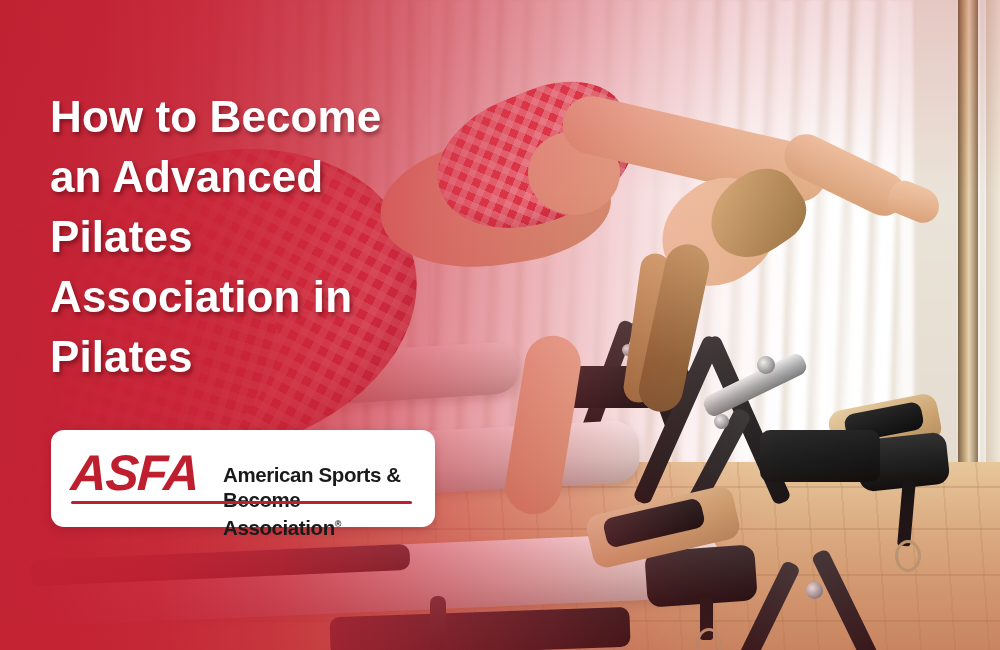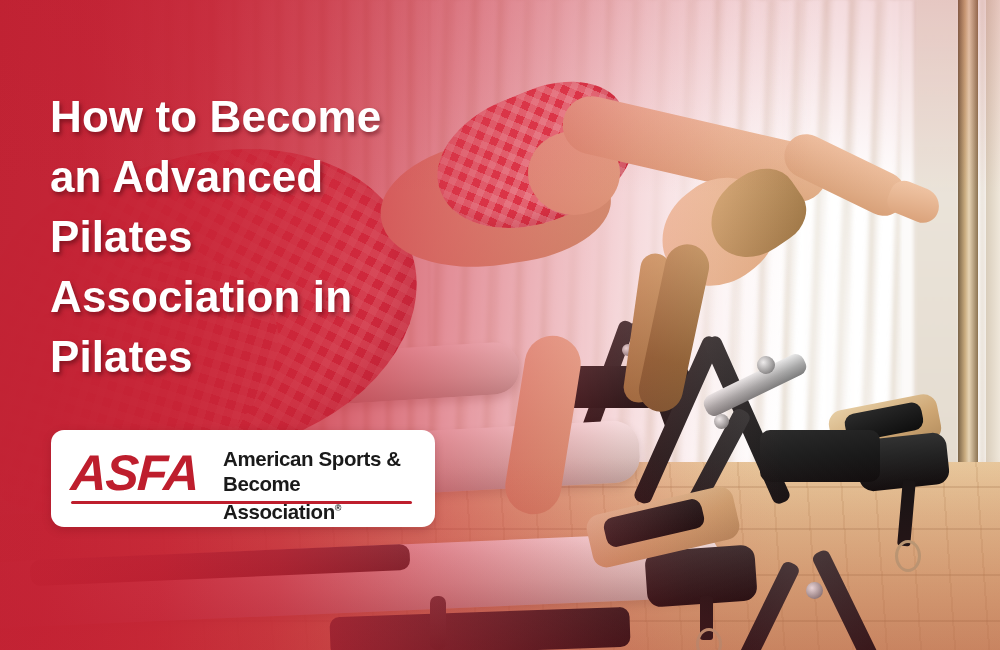--- a/index.html
+++ b/index.html
@@ -148,21 +148,21 @@
   
   .logocard{position:absolute;left:51px;top:430px;width:384px;height:97px;
     background:#ffffff;border-radius:13px;
     box-shadow:0 3px 10px rgba(90,10,20,.22);}
   .logoinner{position:absolute;left:20px;top:15px;width:344px;height:66px;}
   .asfa{position:absolute;left:0px;top:2px;
     font-family:"Liberation Sans",sans-serif;
     font-style:italic;font-weight:700;font-size:50px;line-height:52px;
     color:#BE1E2D;letter-spacing:-1.5px;
     transform:skewX(-3deg);}
-  .orgname{position:absolute;left:152px;top:2px;width:200px;
+  .orgname{position:absolute;left:152px;top:18px;width:200px;
     font-family:"Liberation Sans",sans-serif;
     font-weight:600;font-size:20.5px;line-height:24.5px;
     color:#1a1a1a;letter-spacing:-.4px;}
   .orgname .l2{display:block;}
   .reg{font-size:9px;vertical-align:super;letter-spacing:0;}
   .logorule{position:absolute;left:0px;top:56px;width:341px;height:2.5px;
     background:#BE1E2D;border-radius:2px;}
 </style>
 </head>
 <body>

